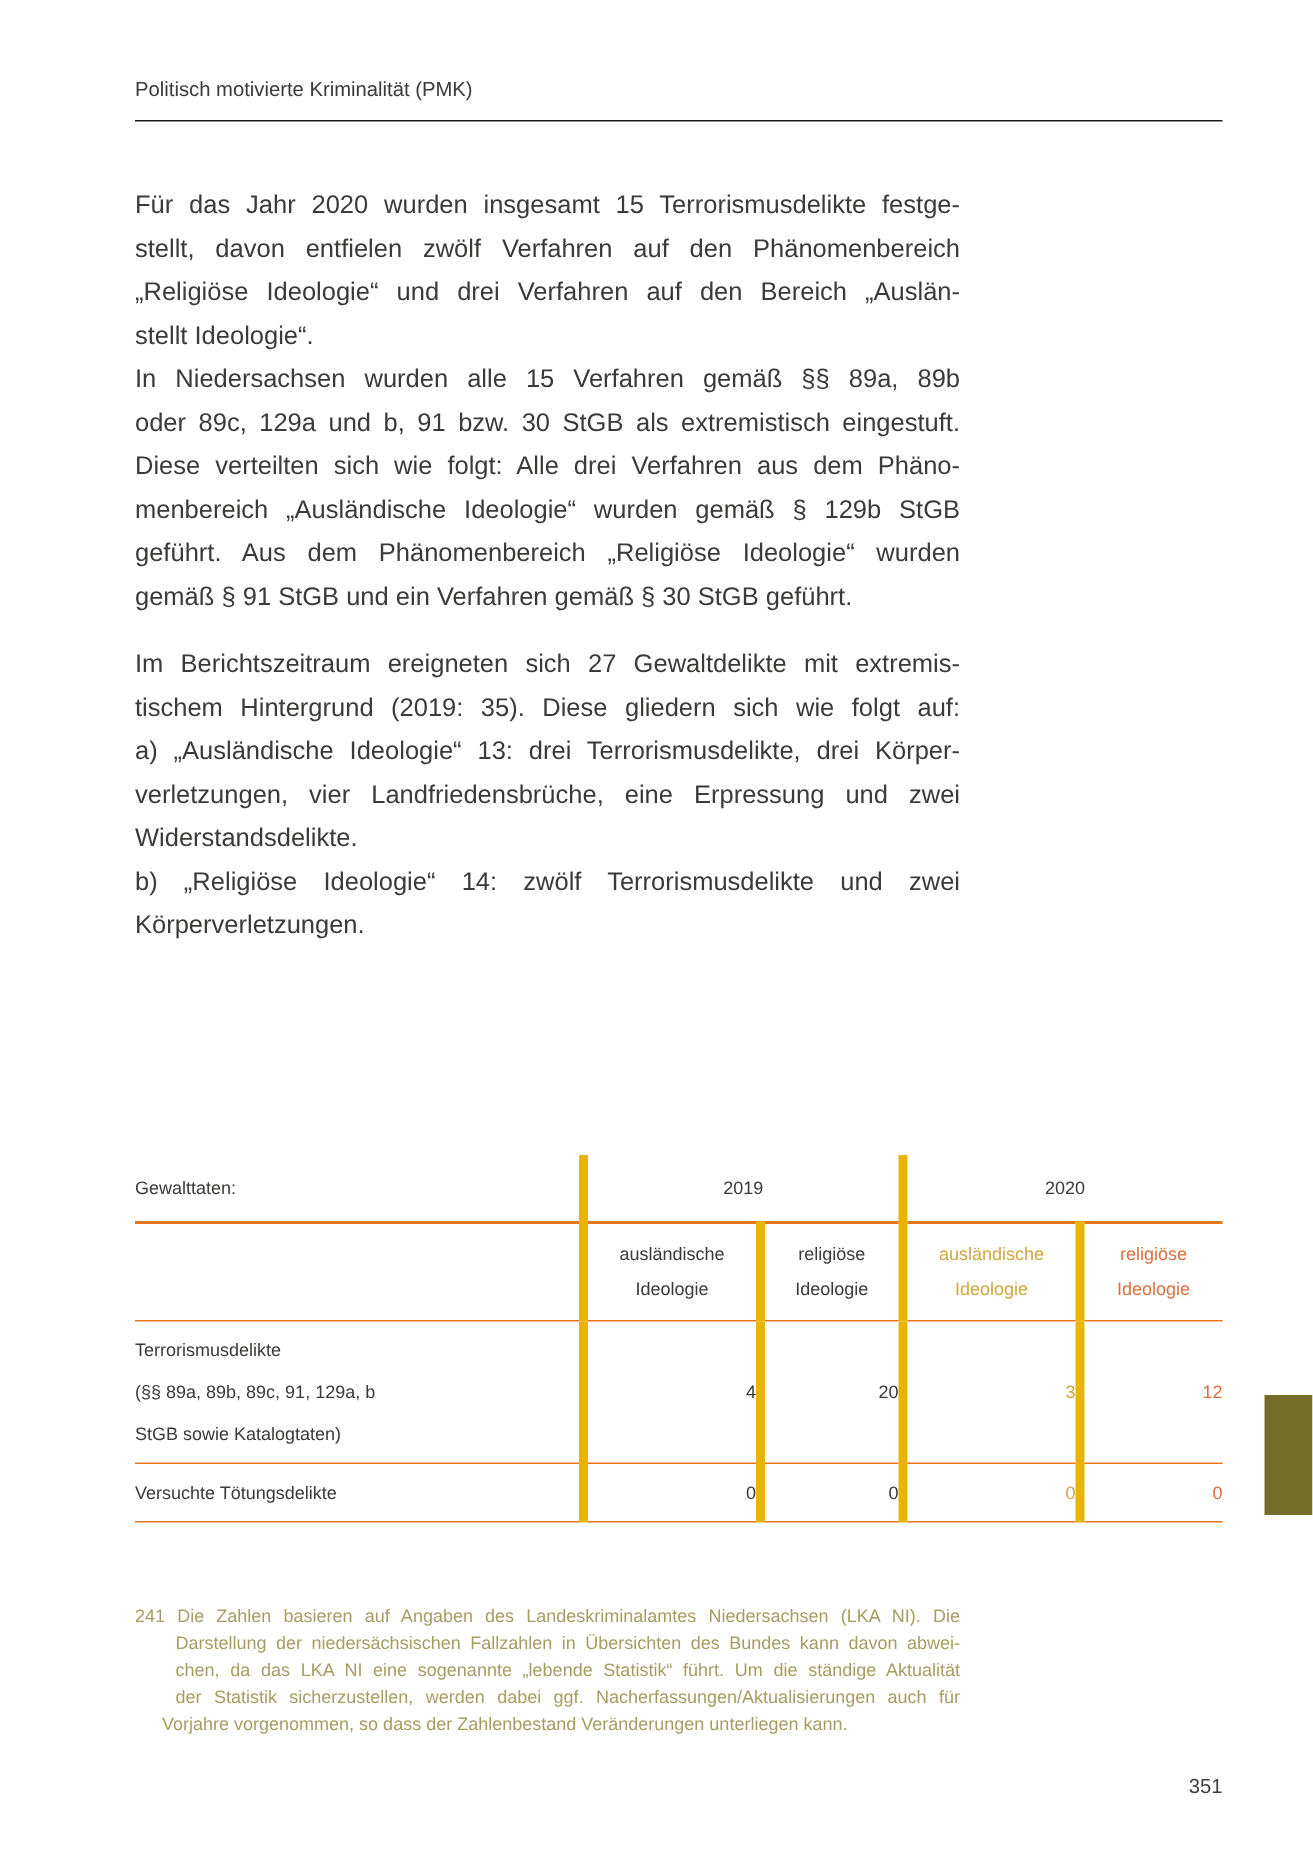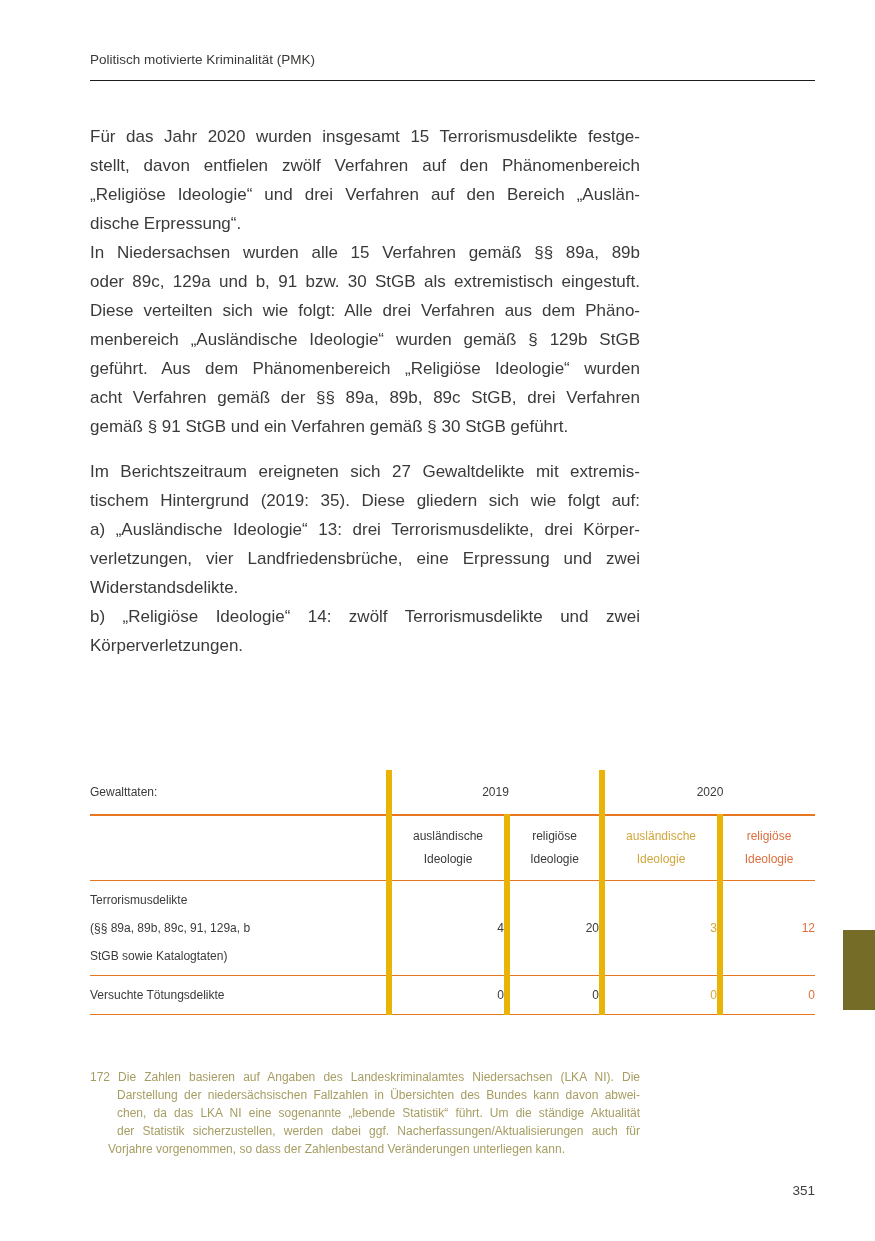--- a/index.html
+++ b/index.html
@@ -51,29 +51,28 @@
 <body>
 
 <div class="running-header">Politisch motivierte Kriminalität (PMK)</div>
 <div class="header-rule"></div>
 
 <div class="body-copy">
   <div class="para">
     <div class="jline">Für das Jahr 2020 wurden insgesamt 15 Terrorismusdelikte festge-</div>
     <div class="jline">stellt, davon entfielen zwölf Verfahren auf den Phänomenbereich</div>
     <div class="jline">„Religiöse Ideologie“ und drei Verfahren auf den Bereich „Auslän-</div>
-    <div class="jline end">dische Erpressung“.</div>
+    <div class="jline end">stellt Ideologie“.</div>
   </div>
   <div class="para">
     <div class="jline">In Niedersachsen wurden alle 15 Verfahren gemäß §§ 89a, 89b</div>
     <div class="jline">oder 89c, 129a und b, 91 bzw. 30 StGB als extremistisch eingestuft.</div>
     <div class="jline">Diese verteilten sich wie folgt: Alle drei Verfahren aus dem Phäno-</div>
     <div class="jline">menbereich „Ausländische Ideologie“ wurden gemäß § 129b StGB</div>
     <div class="jline">geführt. Aus dem Phänomenbereich „Religiöse Ideologie“ wurden</div>
-    <div class="jline">acht Verfahren gemäß der §§ 89a, 89b, 89c StGB, drei Verfahren</div>
     <div class="jline end">gemäß § 91 StGB und ein Verfahren gemäß § 30 StGB geführt.</div>
   </div>
   <div class="para gap-sm">
     <div class="jline">Im Berichtszeitraum ereigneten sich 27 Gewaltdelikte mit extremis-</div>
     <div class="jline">tischem Hintergrund (2019: 35). Diese gliedern sich wie folgt auf:</div>
     <div class="jline">a) „Ausländische Ideologie“ 13: drei Terrorismusdelikte, drei Körper-</div>
     <div class="jline">verletzungen, vier Landfriedensbrüche, eine Erpressung und zwei</div>
     <div class="jline end">Widerstandsdelikte.</div>
     <div class="jline">b) „Religiöse Ideologie“ 14: zwölf Terrorismusdelikte und zwei</div>
     <div class="jline end">Körperverletzungen.</div>
@@ -128,21 +127,21 @@
     <td class="cell-label bB1">Versuchte Tötungsdelikte</td>
     <td class="cell-num bL bB1">0</td>
     <td class="cell-num bL bB1">0</td>
     <td class="cell-num bL bB1 gold">0</td>
     <td class="cell-num bL bB1 orangetx">0</td>
   </tr>
 </tbody>
   </table>
 
 <div class="footnote">
-  <div class="fline">172 Die Zahlen basieren auf Angaben des Landeskriminalamtes Niedersachsen (LKA NI). Die</div>
+  <div class="fline">241 Die Zahlen basieren auf Angaben des Landeskriminalamtes Niedersachsen (LKA NI). Die</div>
   <div class="fline indent">Darstellung der niedersächsischen Fallzahlen in Übersichten des Bundes kann davon abwei-</div>
   <div class="fline indent">chen, da das LKA NI eine sogenannte „lebende Statistik“ führt. Um die ständige Aktualität</div>
   <div class="fline indent">der Statistik sicherzustellen, werden dabei ggf. Nacherfassungen/Aktualisierungen auch für</div>
   <div class="fline indent end">Vorjahre vorgenommen, so dass der Zahlenbestand Veränderungen unterliegen kann.</div>
 </div>
 
 <div class="page-number">351</div>
 <div class="thumb-tab"></div>
 
 </body></html>

